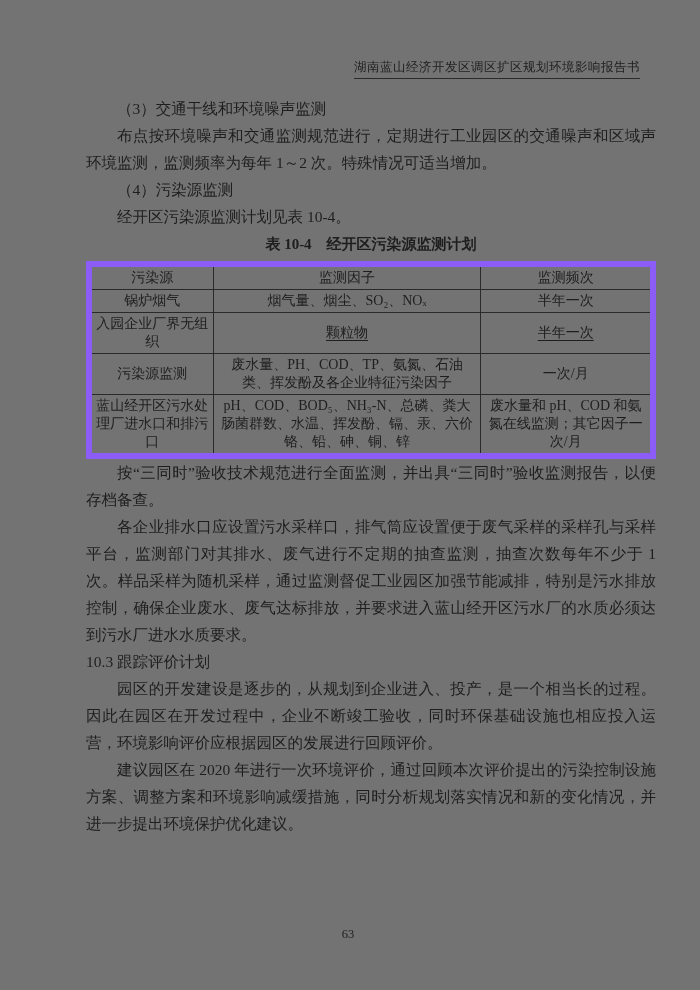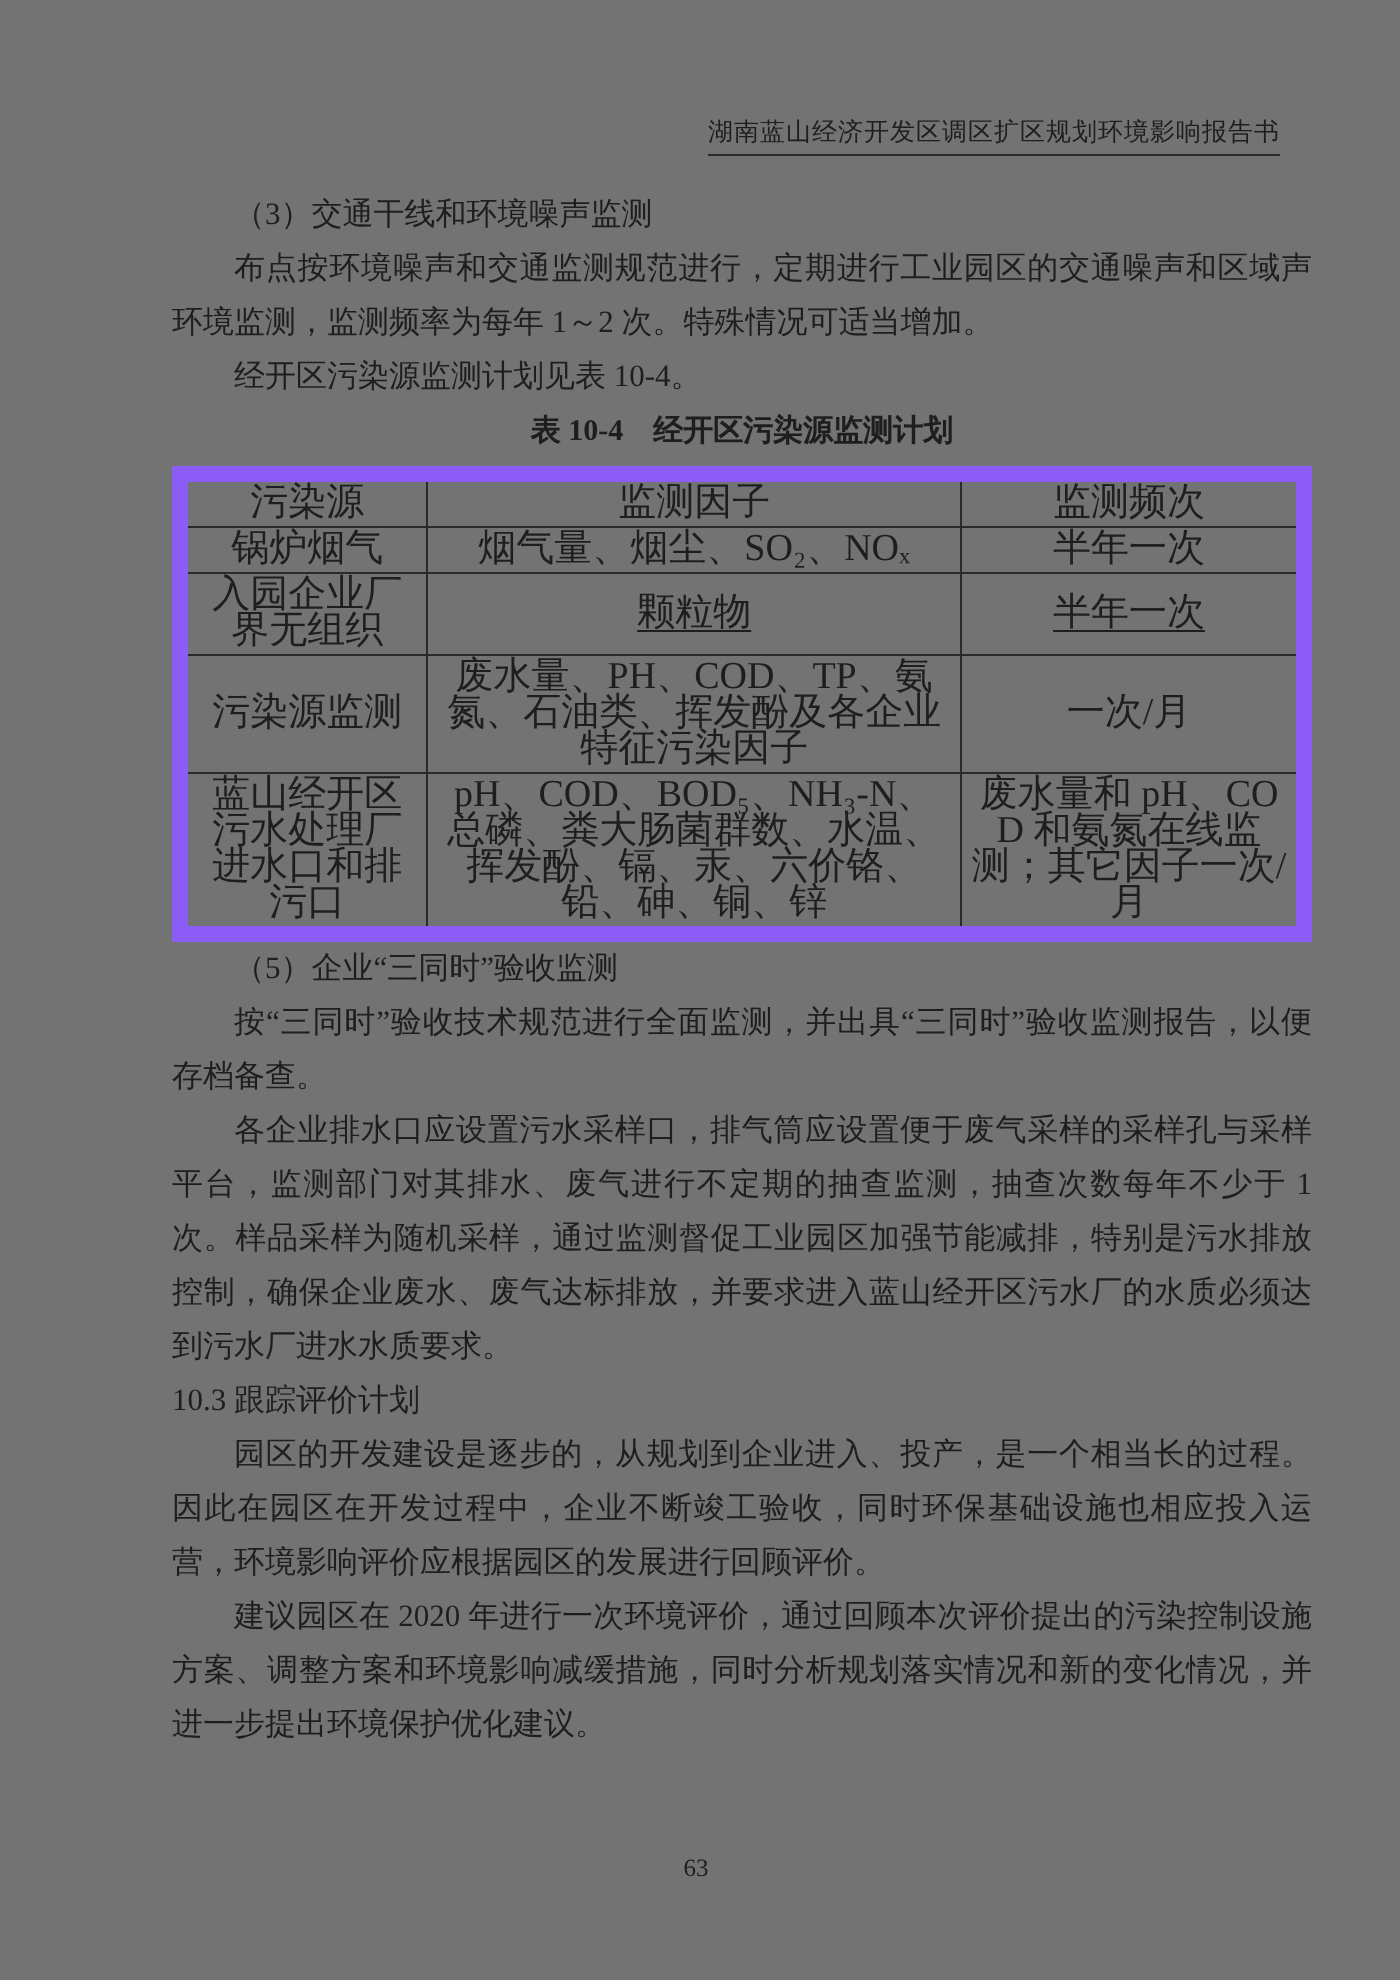--- a/index.html
+++ b/index.html
@@ -37,22 +37,22 @@
   .tbl-caption{
     text-align:center !important;
     font-weight:bold;
     font-size:15px;
     text-indent:0;
     margin:1px 0 3px 0 !important;
   }
   table.monitor{
     width:100%;
     border-collapse:collapse;
-    border:8px solid #8b5cf6;
-    font-size:19px;
+    border:6px solid #8b5cf6;
+    font-size:14px;
     line-height:18px;
     table-layout:fixed;
   }
   table.monitor th, table.monitor td{
     border:1px solid #2a2a2a;
     padding:2px 4px;
     text-align:center;
     vertical-align:middle;
     font-weight:normal;
     word-break:break-all;
@@ -77,20 +77,21 @@
 <div class="page">
 
   <div class="hdr">
     <span class="hdr-text">湖南蓝山经济开发区调区扩区规划环境影响报告书</span>
   </div>
 
   <div class="content">
     <p class="sec-heading">（3）交通干线和环境噪声监测</p>
     <p class="indent">布点按环境噪声和交通监测规范进行，定期进行工业园区的交通噪声和区域声环境监测，监测频率为每年 1～2 次。特殊情况可适当增加。</p>
 
+    <p class="sec-heading">（4）污染源监测</p>
     <p class="indent">经开区污染源监测计划见表 10-4。</p>
 
     <p class="tbl-caption">表 10-4　经开区污染源监测计划</p>
 
     <table class="monitor">
       <colgroup>
         <col style="width:22%">
         <col style="width:47.5%">
         <col style="width:30.5%">
       </colgroup>
@@ -118,21 +119,20 @@
             <td><span>一次/月</span></td>
           </tr>
           <tr>
             <td><span>蓝山经开区污水处理厂进水口和排污口</span></td>
             <td><span>pH、COD、BOD₅、NH₃-N、总磷、粪大肠菌群数、水温、挥发酚、镉、汞、六价铬、铅、砷、铜、锌</span></td>
             <td><span>废水量和 pH、COD 和氨氮在线监测；其它因子一次/月</span></td>
           </tr>
         </tbody>
     </table>
 
-    <p class="sec-heading">（5）企业“三同时”验收监测</p>
     <p class="indent">按“三同时”验收技术规范进行全面监测，并出具“三同时”验收监测报告，以便存档备查。</p>
     <p class="indent">各企业排水口应设置污水采样口，排气筒应设置便于废气采样的采样孔与采样平台，监测部门对其排水、废气进行不定期的抽查监测，抽查次数每年不少于 1 次。样品采样为随机采样，通过监测督促工业园区加强节能减排，特别是污水排放控制，确保企业废水、废气达标排放，并要求进入蓝山经开区污水厂的水质必须达到污水厂进水水质要求。</p>
 
     <p class="num-heading">10.3  跟踪评价计划</p>
     <p class="indent">园区的开发建设是逐步的，从规划到企业进入、投产，是一个相当长的过程。因此在园区在开发过程中，企业不断竣工验收，同时环保基础设施也相应投入运营，环境影响评价应根据园区的发展进行回顾评价。</p>
     <p class="indent">建议园区在 2020 年进行一次环境评价，通过回顾本次评价提出的污染控制设施方案、调整方案和环境影响减缓措施，同时分析规划落实情况和新的变化情况，并进一步提出环境保护优化建议。</p>
   </div>
 
   <div class="footer">
     <span>63</span>

